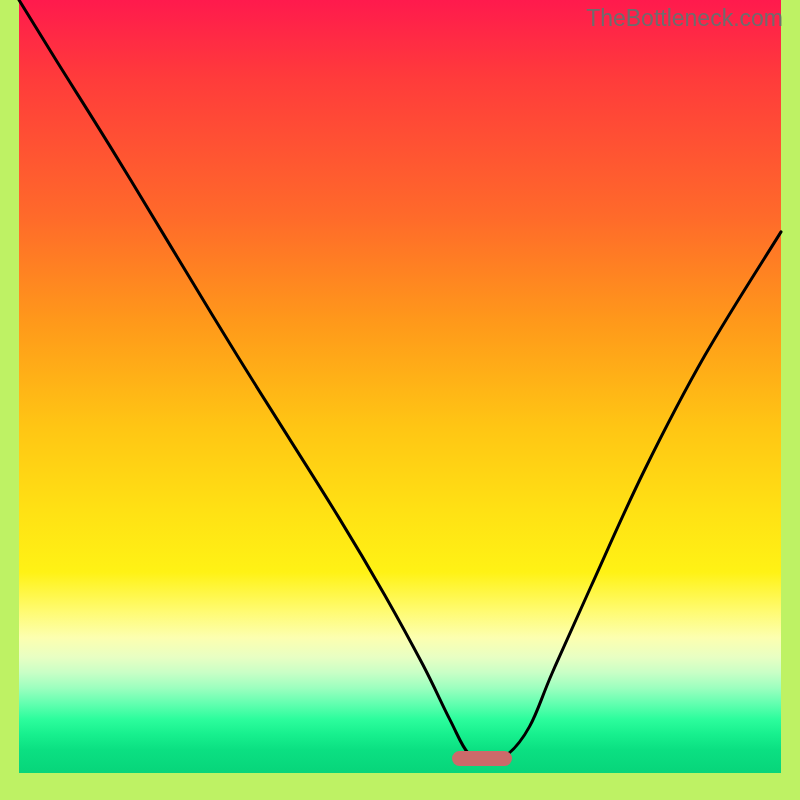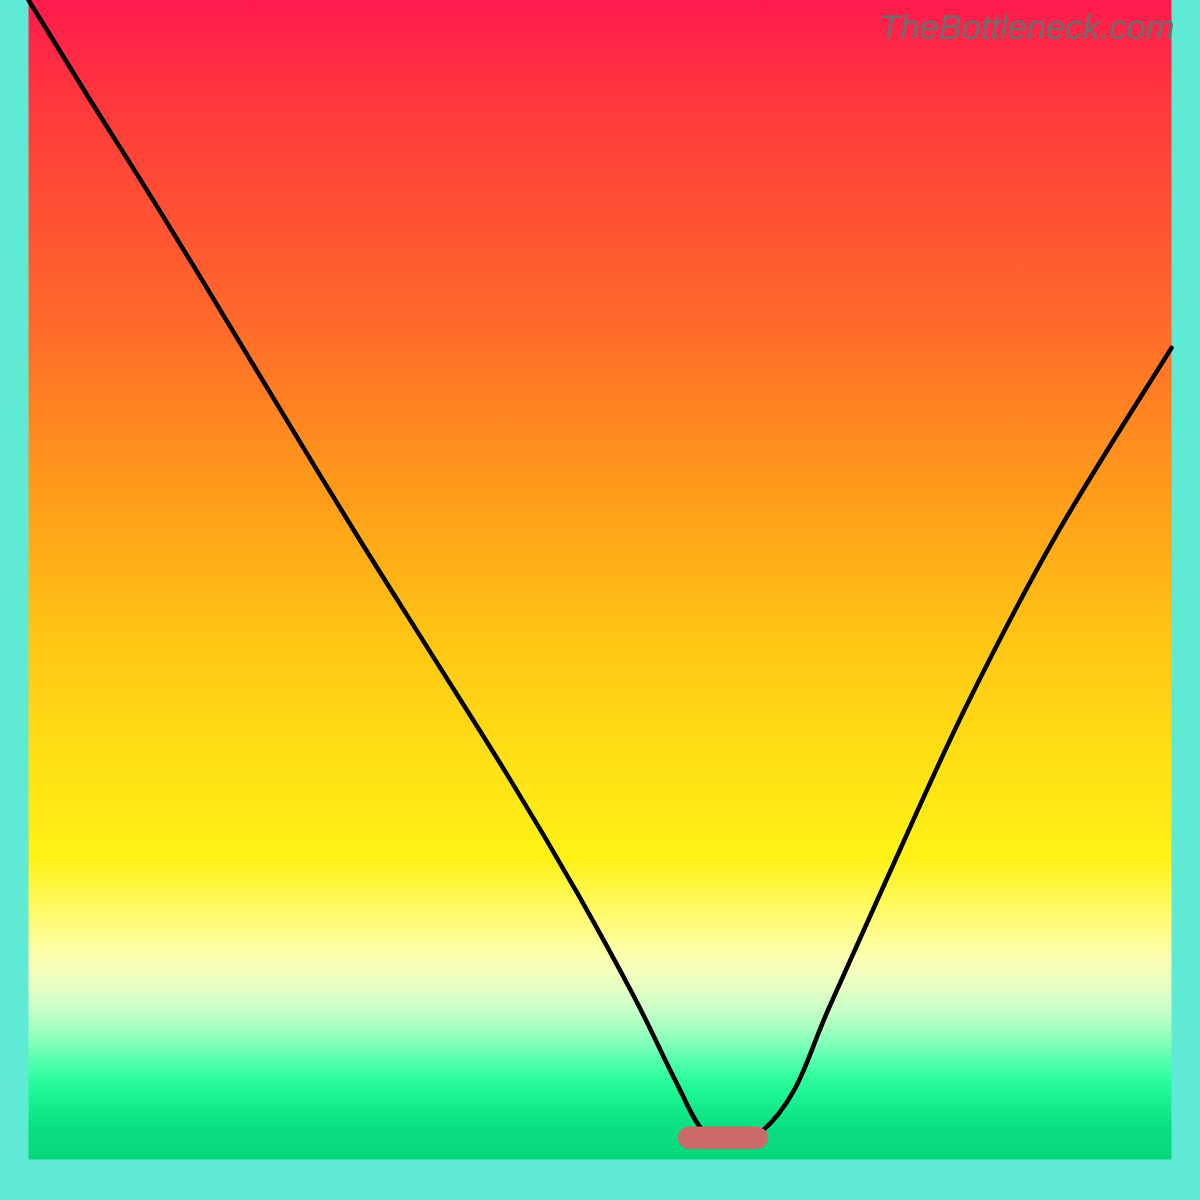--- a/index.html
+++ b/index.html
@@ -8,22 +8,21 @@
     width: 800px;
     height: 800px;
     overflow: hidden;
     background: #000;
     font-family: Arial, Helvetica, sans-serif;
   }
   .frame {
     position: relative;
     width: 800px;
     height: 800px;
-    background: #5eead4;
-    font-style: italic;
+    background: #bef264;
   }
   .plot-area {
     position: absolute;
     background: linear-gradient(
       to bottom,
       #ff1a4d 0%,
       #ff3b3b 10%,
       #ff6a2a 28%,
       #ff9a1a 42%,
       #ffc514 55%,

